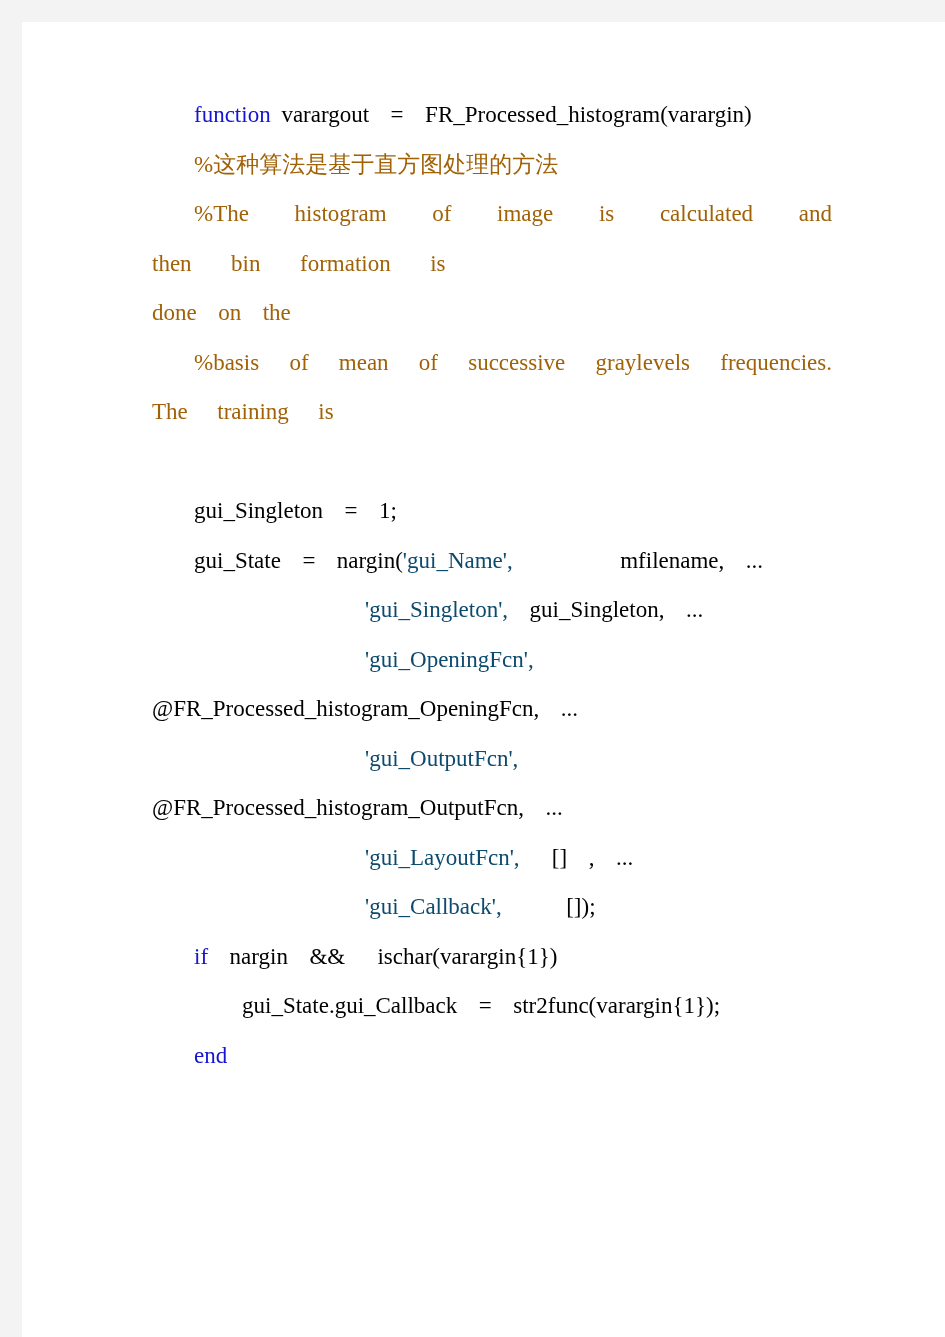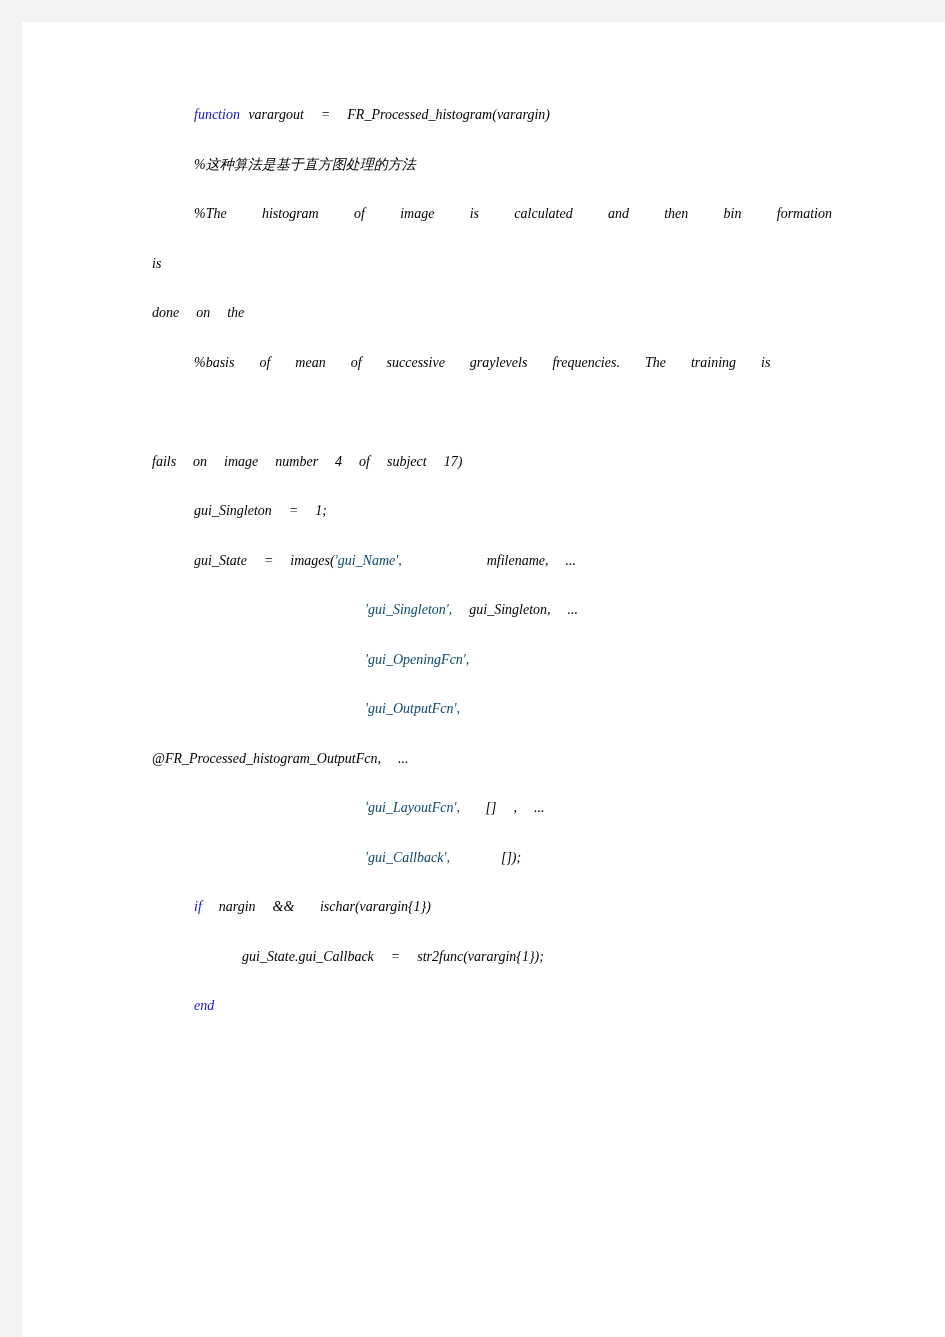--- a/index.html
+++ b/index.html
@@ -42,36 +42,35 @@
     height: 1315px;
     background: #ffffff;
   }
   .code-body {
     position: absolute;
     top: 68px;
     left: 130px;
     width: 680px;
   }
   .line {
-    font-size: 14px;
+    font-size: 23px;
     line-height: 49.5px;
     color: #000000;
     white-space: pre-wrap;
     text-align: justify;
     text-justify: inter-word;
-    font-style: italic;
   }
   .line.indent1 { text-indent: 42px; }
   .line.indent-cont { padding-left: 213px; }
   .line.indent-sub { text-indent: 90px; }
   .line.flush { text-indent: 0; }
   .line.blank { height: 49.5px; }
 
   .kw   { color: #1414d2; }
-  .cmt  { color: #000000; }
+  .cmt  { color: #a16207; }
   .str  { color: #0c4a6e; }
   .plain{ color: #000000; }
 
   
   .sp-wide { word-spacing: 5px; }
   .sp-xwide { word-spacing: 9px; }
   .sp-xxwide { word-spacing: 14px; }
 </style>
 </head>
 <body>
@@ -89,30 +88,30 @@
 
       <div class="line indent1"><span class="cmt">%这种算法是基于直方图处理的方法</span></div>
 
       <div class="line indent1"><span class="cmt sp-xxwide">%The  histogram  of  image  is  calculated  and  then  bin  formation  is</span></div>
       <div class="line flush"><span class="cmt sp-wide">done  on  the</span></div>
 
       <div class="line indent1"><span class="cmt sp-xwide">%basis  of  mean  of  successive  graylevels  frequencies.  The  training  is</span></div>
 
       <div class="line blank"><span></span></div>
 
-      <div class="line flush"><span class="cmt sp-wide">fails  on  image  number  4  of  subject  17)</span></div>
 
       <div class="line indent1"><span class="plain sp-wide">gui_Singleton  =  1;</span></div>
 
-      <div class="line indent1"><span class="plain sp-wide">gui_State  =  images(</span><span class="str">'gui_Name',</span><span class="plain sp-wide">          mfilename,  ...</span></div>
+      <div class="line indent1"><span class="plain sp-wide">gui_State  =  nargin(</span><span class="str">'gui_Name',</span><span class="plain sp-wide">          mfilename,  ...</span></div>
 
       <div class="line indent-cont"><span class="str">'gui_Singleton',</span><span class="plain sp-wide">  gui_Singleton,  ...</span></div>
 
       <div class="line indent-cont"><span class="str">'gui_OpeningFcn',</span></div>
 
+      <div class="line flush"><span class="plain sp-wide">@FR_Processed_histogram_OpeningFcn,  ...</span></div>
 
       <div class="line indent-cont"><span class="str">'gui_OutputFcn',</span></div>
 
       <div class="line flush"><span class="plain sp-wide">@FR_Processed_histogram_OutputFcn,  ...</span></div>
 
       <div class="line indent-cont"><span class="str">'gui_LayoutFcn',</span><span class="plain sp-wide">   []  ,  ...</span></div>
 
       <div class="line indent-cont"><span class="str">'gui_Callback',</span><span class="plain sp-wide">      []);</span></div>
 
       <div class="line indent1"><span class="kw">if</span><span class="plain sp-wide">  nargin  &amp;&amp;   ischar(varargin{1})</span></div>

